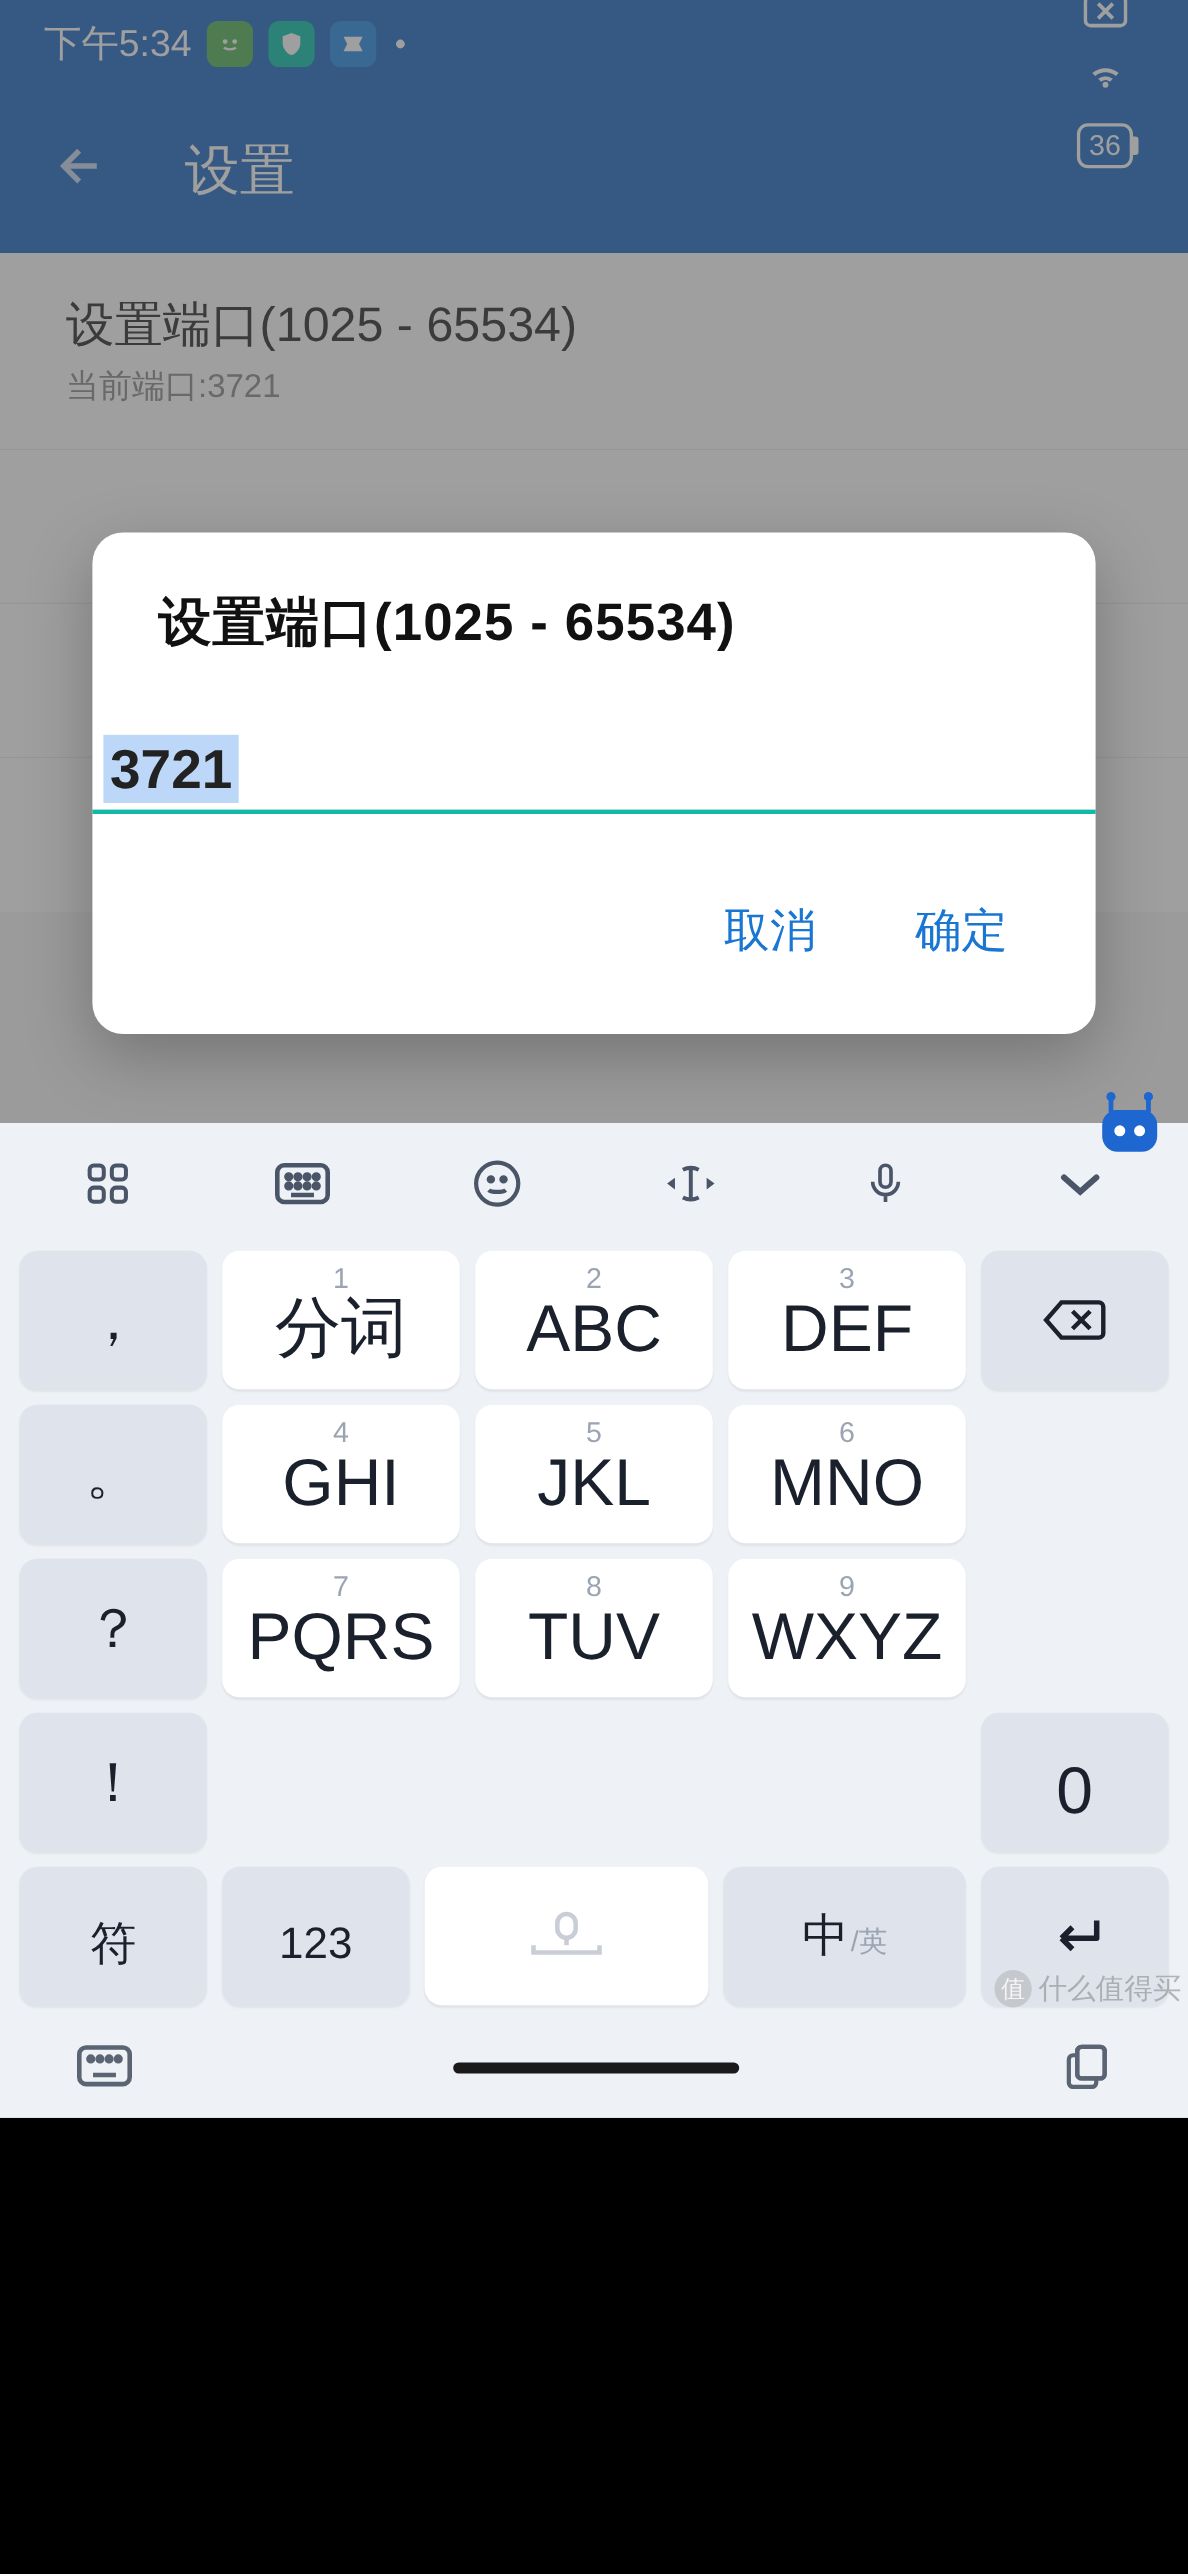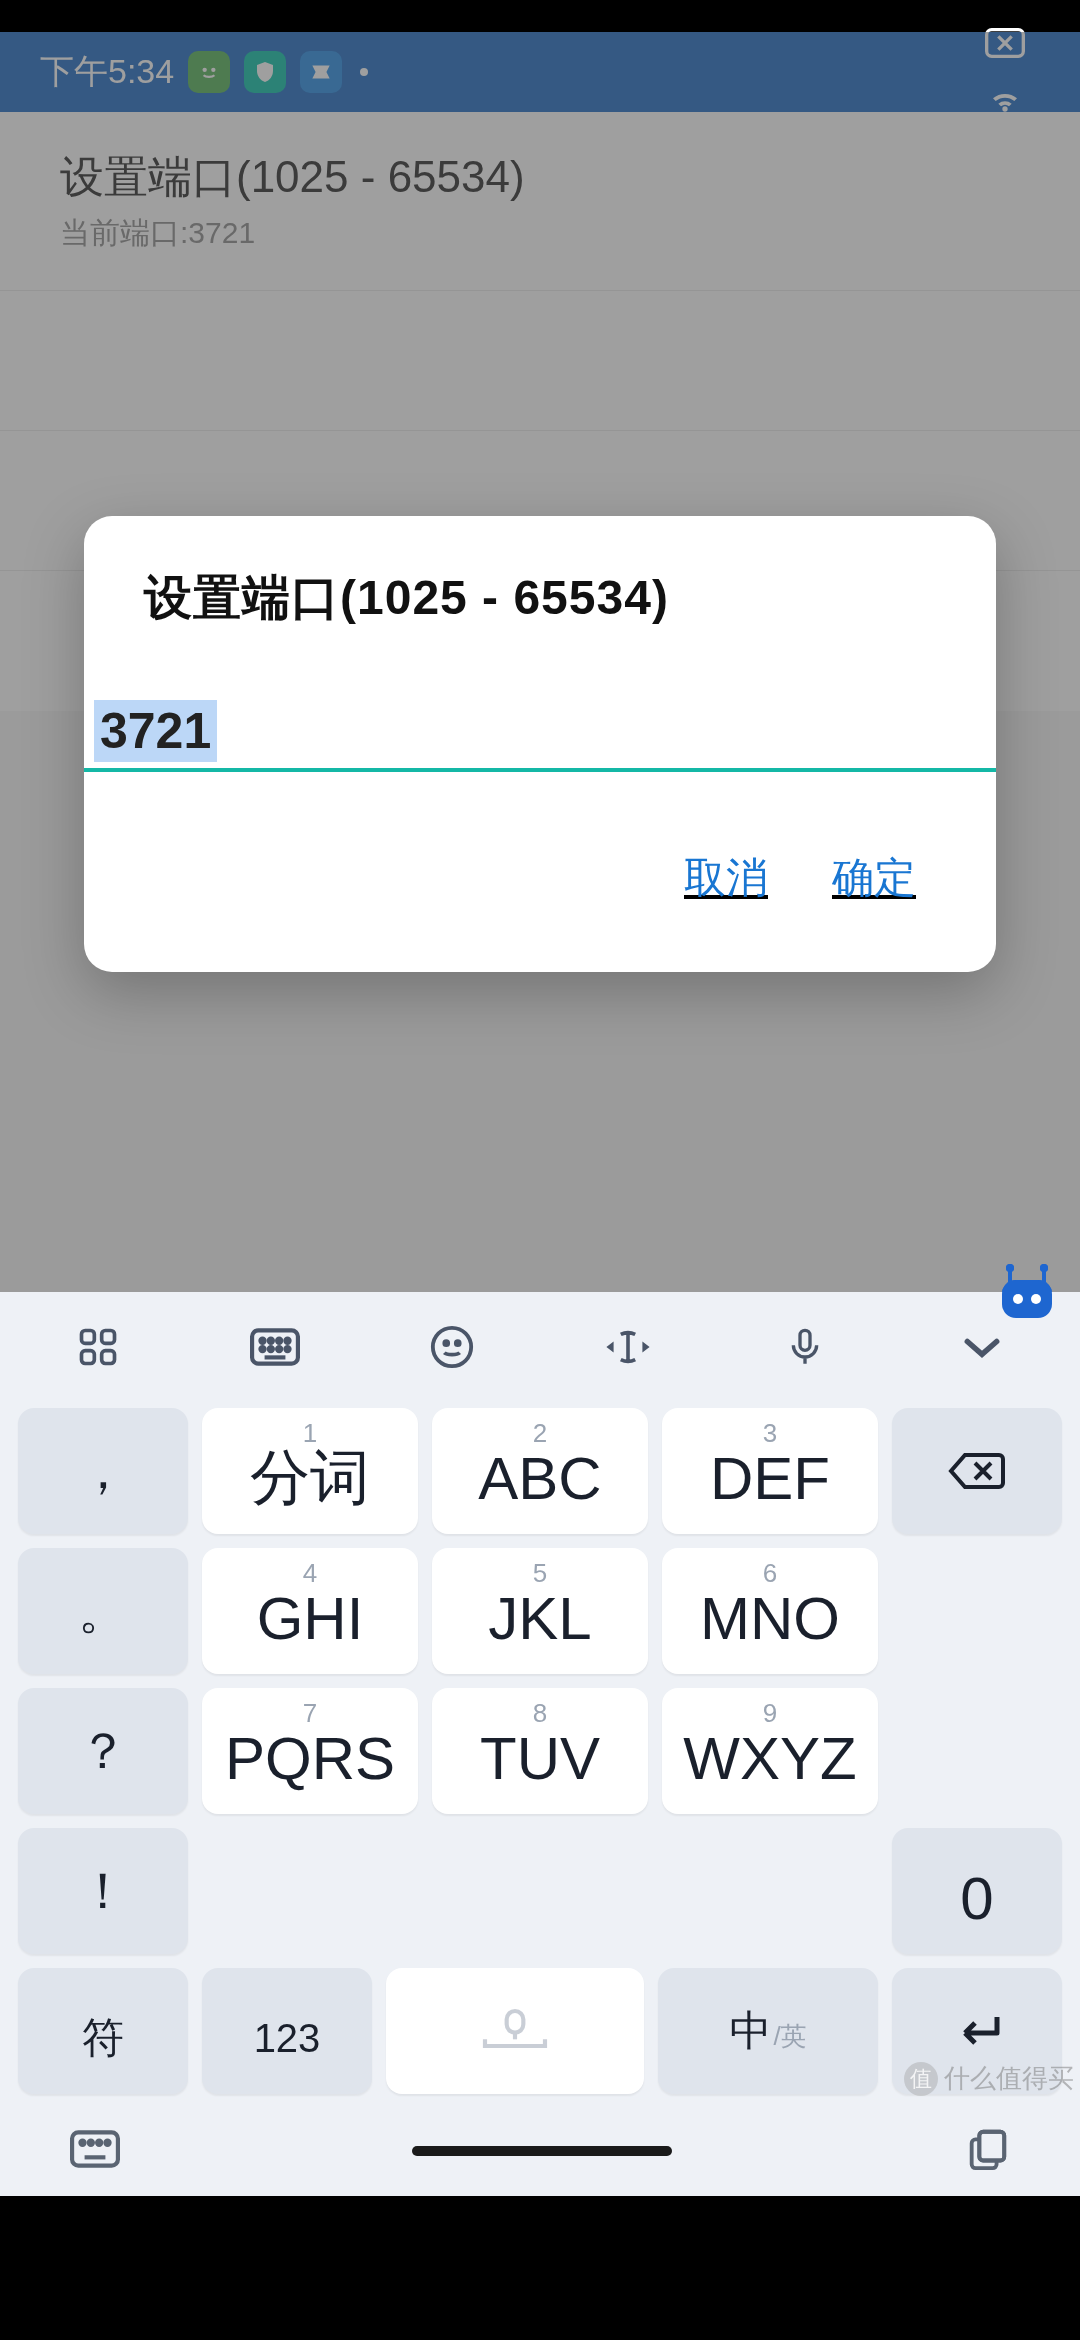--- a/index.html
+++ b/index.html
@@ -1,17 +1,17 @@
 <!DOCTYPE html>
 <html><head>
   <meta charset="utf-8">
   <style>
     * { margin: 0; padding: 0; box-sizing: border-box; font-family: -apple-system, "PingFang SC", "Helvetica Neue", sans-serif; }
     html, body { width: 1080px; height: 2340px; overflow: hidden; background: #000; }
-    .screen { width: 1080px; height: 2164px; position: relative; background: #f5f5f5; margin-top: 32px; }
+    .screen { width: 1080px; height: 1925px; position: relative; background: #f5f5f5; }
 
     
     .status-bar { height: 80px; background: #1565c0; color: #fff; display: flex; align-items: center; justify-content: space-between; padding: 0 50px 0 40px; font-size: 34px; }
     .status-left { display: flex; align-items: center; gap: 14px; }
     .status-icon-box { width: 42px; height: 42px; border-radius: 10px; display: flex; align-items: center; justify-content: center; }
     .status-dot { width: 8px; height: 8px; border-radius: 50%; background: #fff; margin-left: 4px; }
     .status-right { display: flex; align-items: center; gap: 18px; flex-direction: column; }
     .battery-box { border: 3px solid #fff; border-radius: 10px; padding: 2px 8px; font-size: 26px; font-weight: 500; position: relative; }
     .battery-box::after { content: ""; position: absolute; right: -8px; top: 25%; width: 5px; height: 50%; background: #fff; border-radius: 0 3px 3px 0; }
 
@@ -27,21 +27,21 @@
     .setting-sub { font-size: 30px; color: #888; margin-top: 6px; }
     .setting-col { display: flex; flex-direction: column; }
     .toggle { width: 100px; height: 54px; border-radius: 27px; background: #5a8ed8; position: relative; }
     .toggle-knob { position: absolute; right: -2px; top: -4px; width: 62px; height: 62px; border-radius: 50%; background: #1155b5; box-shadow: 0 2px 4px rgba(0,0,0,.3); }
     .dimmer { position: absolute; top: 0; left: 0; right: 0; height: 1436px; background: rgba(80,80,80,0.55); pointer-events: none; }
 
     .dialog { position: absolute; top: 484px; left: 84px; right: 84px; background: #fff; border-radius: 28px; padding: 50px 50px 30px 50px; z-index: 10; box-shadow: 0 20px 60px rgba(0,0,0,.25); }
     .dialog-title { font-size: 48px; font-weight: 700; color: #111; margin: 0 0 70px 10px; letter-spacing: 1px; }
     .dialog-input-wrap { border-bottom: 4px solid #14b8a6; margin: 0 -50px 50px -50px; padding: 0 10px 6px 10px; font-weight: bold; }
     .dialog-input-sel { background: #bcd7f7; display: inline-block; padding: 2px 6px; font-size: 50px; color: #222; }
-    .dialog-actions { display: flex; justify-content: flex-end; gap: 44px; padding: 12px 20px 20px 0; text-decoration: underline; }
+    .dialog-actions { display: flex; justify-content: flex-end; gap: 70px; padding: 12px 20px 20px 0; }
     .dialog-btn { color: #1976d2; font-size: 42px; font-weight: 500; background: none; border: none; padding: 16px 10px; }
 
     
     .keyboard { position: absolute; bottom: 0; left: 0; right: 0; height: 904px; background: #eef1f6; display: flex; flex-direction: column; z-index: 20; }
     .kb-robot { position: absolute; right: 18px; top: -30px; width: 70px; height: 62px; }
     .kb-top { height: 110px; display: flex; align-items: center; justify-content: space-around; padding: 0 10px; }
     .kb-top-btn { width: 160px; height: 80px; display: flex; align-items: center; justify-content: center; color: #4a5568; }
     .key { background: #fff; border-radius: 16px; display: flex; flex-direction: column; align-items: center; justify-content: center; box-shadow: 0 2px 2px rgba(0,0,0,.06); position: relative; }
     .key.gray { background: #dfe4ec; }
     .key-num { position: absolute; top: 10px; font-size: 26px; color: #9aa4b2; }
@@ -98,20 +98,28 @@
       </span>
       <span>
         <svg width="40" height="32" viewBox="0 0 24 24" fill="#fff">
             <path d="M12 20a2 2 0 100-4 2 2 0 000 4zm-5-6a8 8 0 0110 0l-2 2a5 5 0 00-6 0l-2-2zm-4-4a14 14 0 0118 0l-2 2a11 11 0 00-14 0l-2-2z"></path>
           </svg>
       </span>
       <span class="battery-box">36</span>
     </div>
   </div>
 
+  <div class="app-bar">
+    <span class="back-arrow">
+      <svg width="48" height="48" viewBox="0 0 24 24" fill="none" stroke="#c5d9ef" stroke-width="2.5">
+          <path d="M19 12H5m6-7l-7 7 7 7"></path>
+        </svg>
+    </span>
+    <span class="app-title">设置</span>
+  </div>
 
   <div class="settings">
     <div class="setting-row">
       <div class="setting-col">
         <span class="setting-title">设置端口(1025 - 65534)</span>
         <span class="setting-sub">当前端口:3721</span>
       </div>
     </div>
     <div class="setting-row" style="height:140px"></div>
     <div class="setting-row" style="height:140px"></div>

